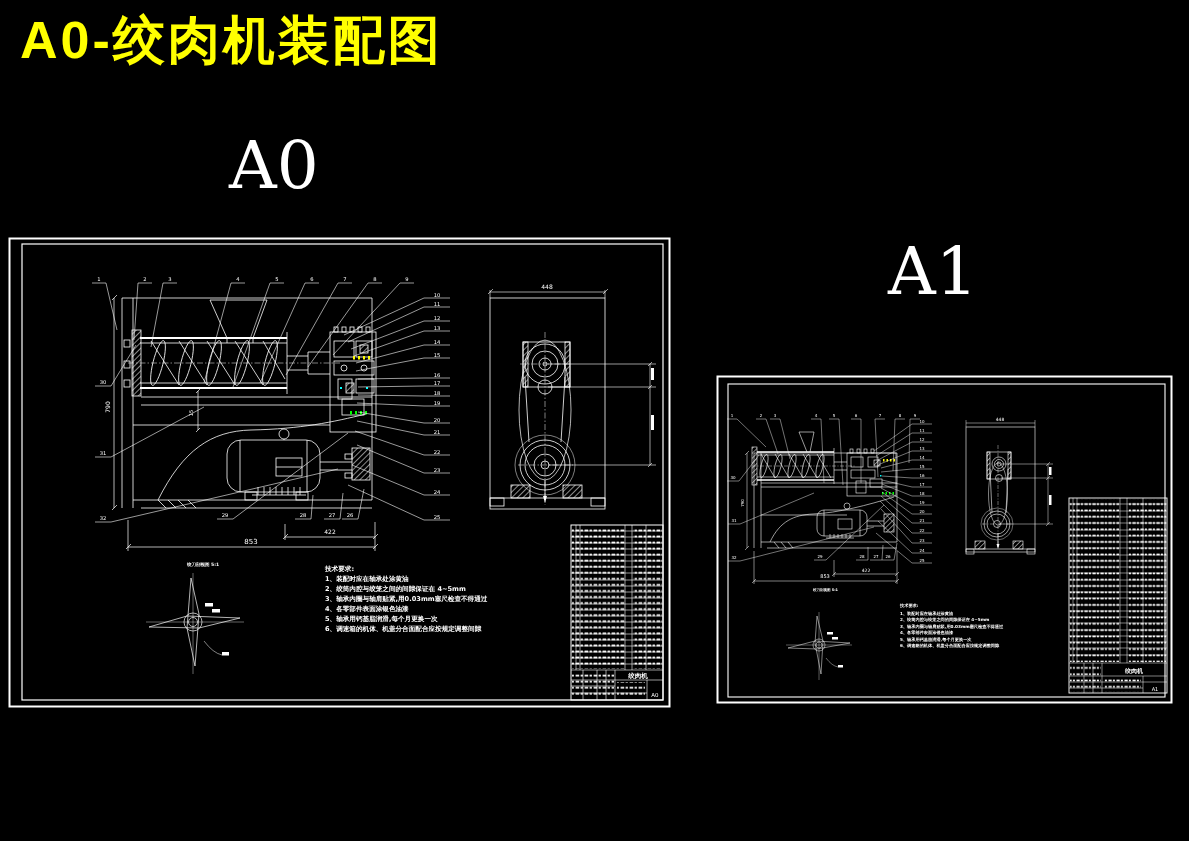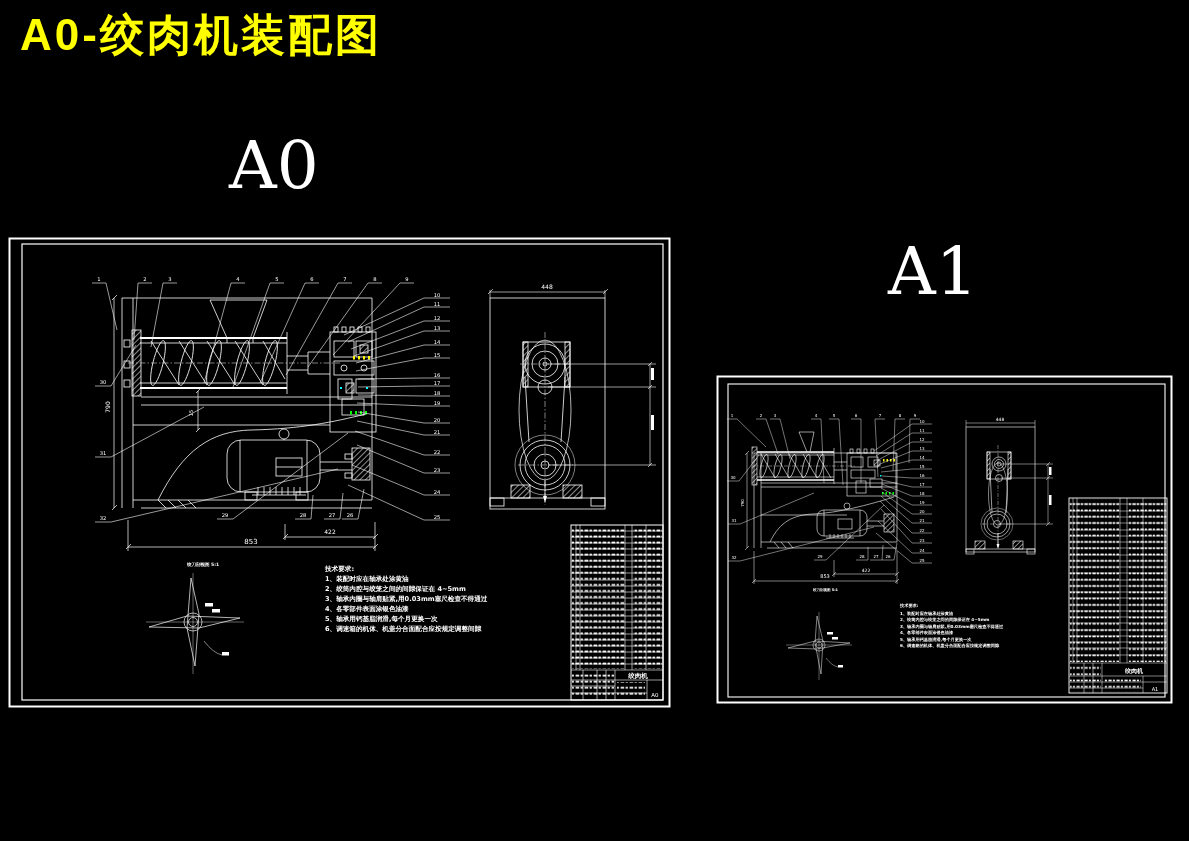--- a/index.html
+++ b/index.html
@@ -1,18 +1,18 @@
 <!DOCTYPE html>
 <html><head>
 <meta charset="utf-8">
 <style>
   html,body{margin:0;padding:0;background:#000;}
   #canvas{position:relative;width:1189px;height:841px;background:#000;overflow:hidden;
           font-family:"Liberation Sans",sans-serif;}
-  .page-title{position:absolute;left:20px;top:6px;font-size:44px;font-weight:bold;
+  .page-title{position:absolute;left:20px;top:6px;font-size:52px;font-weight:bold;
               color:#ffff00;letter-spacing:3px;font-family:"Liberation Sans",sans-serif;white-space:nowrap;}
   .sheet-label{position:absolute;color:#fff;font-family:"DejaVu Serif","Liberation Serif",serif;
                font-size:66px;line-height:1;}
   #a0-label{left:229px;top:133px;}
   #a1-label{left:888px;top:239px;}
   svg{position:absolute;display:block;}
   svg text{fill:#fff;font-family:"DejaVu Sans","Liberation Sans",sans-serif;}
   .num{font-size:5.2px;text-anchor:middle;}
   .num1{font-size:4px;text-anchor:middle;}
   .dim{text-anchor:middle;}

